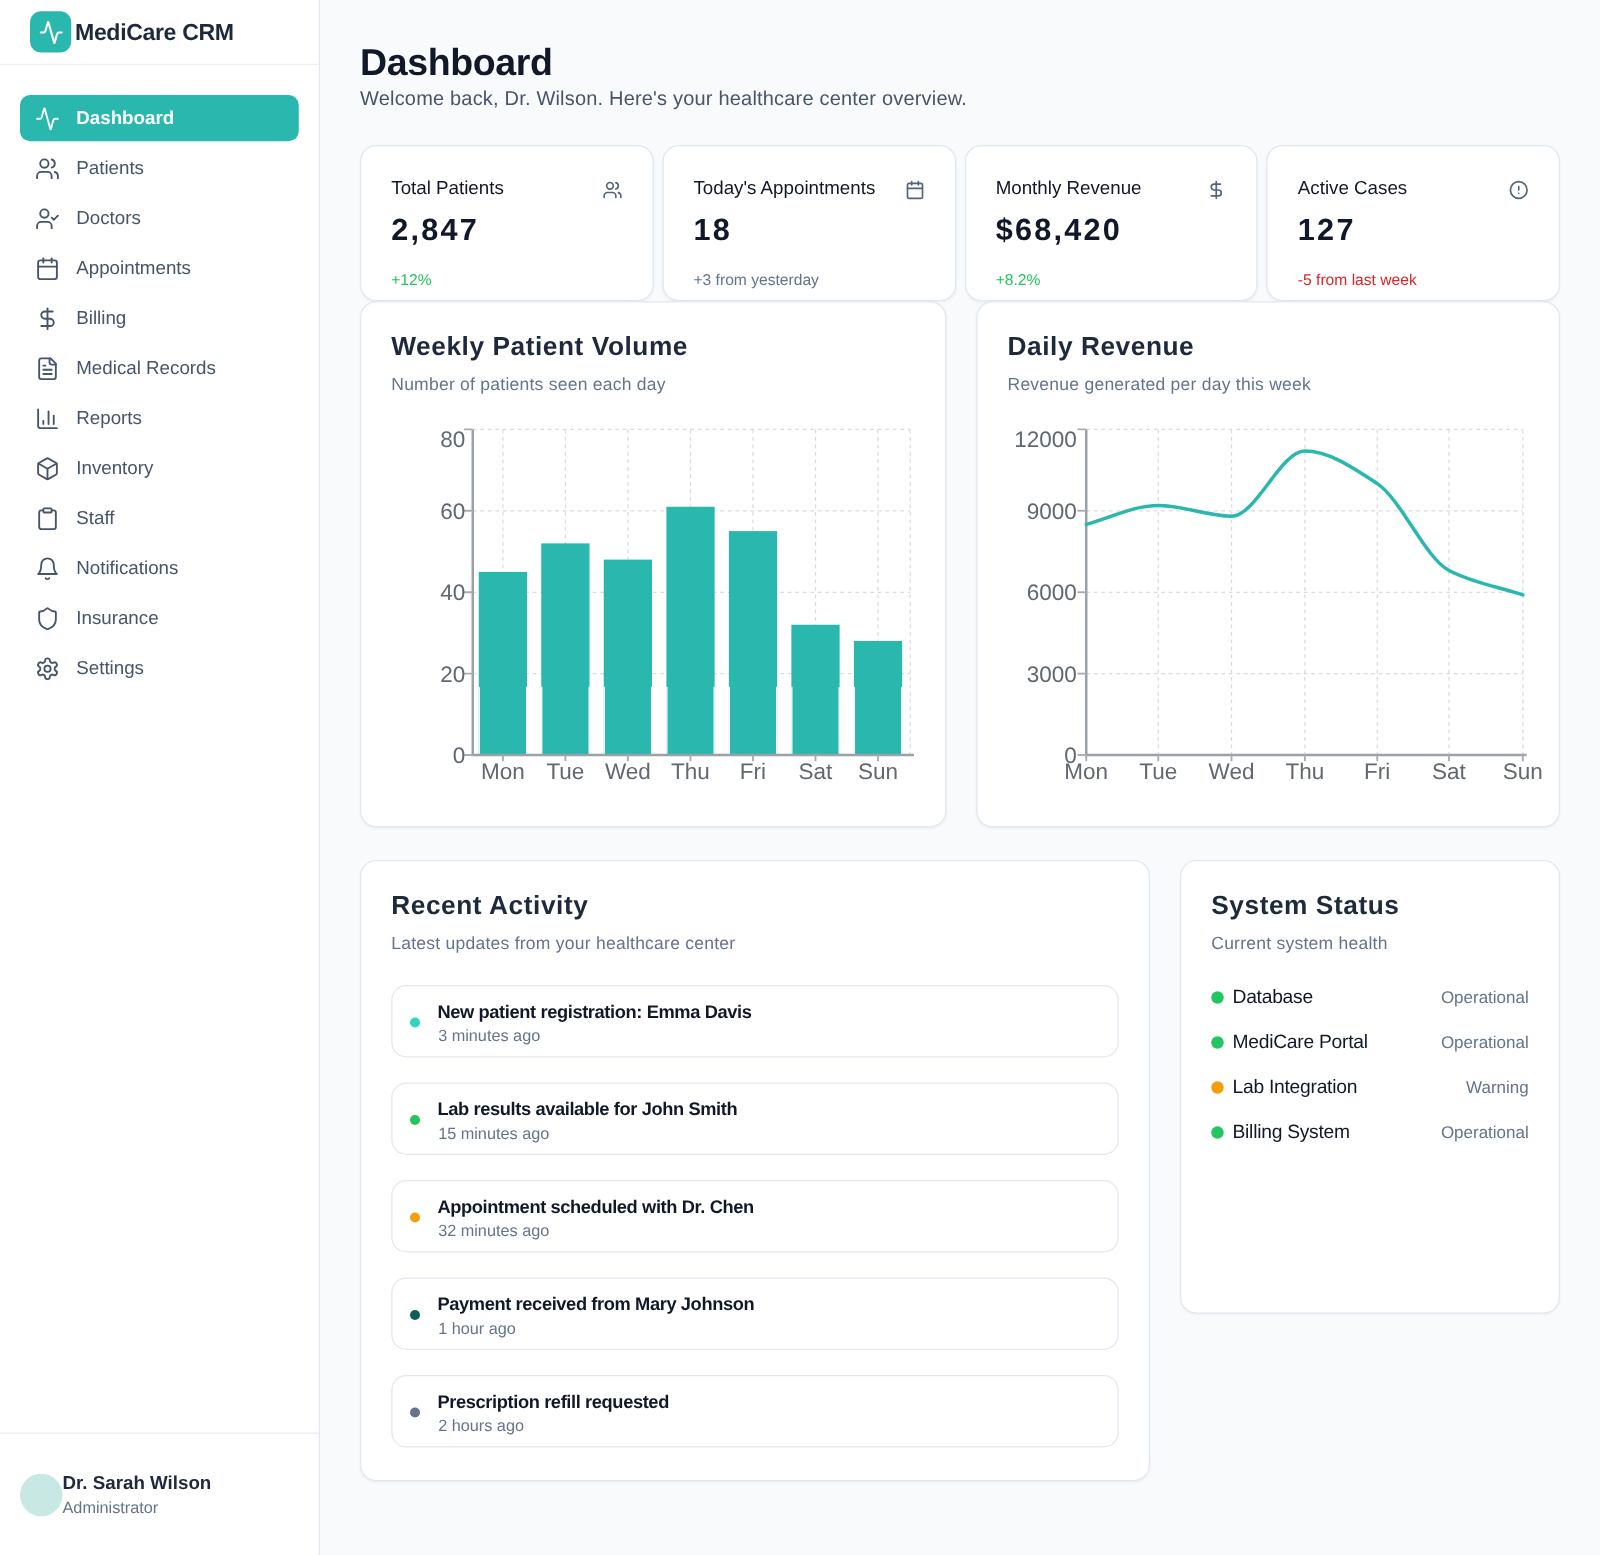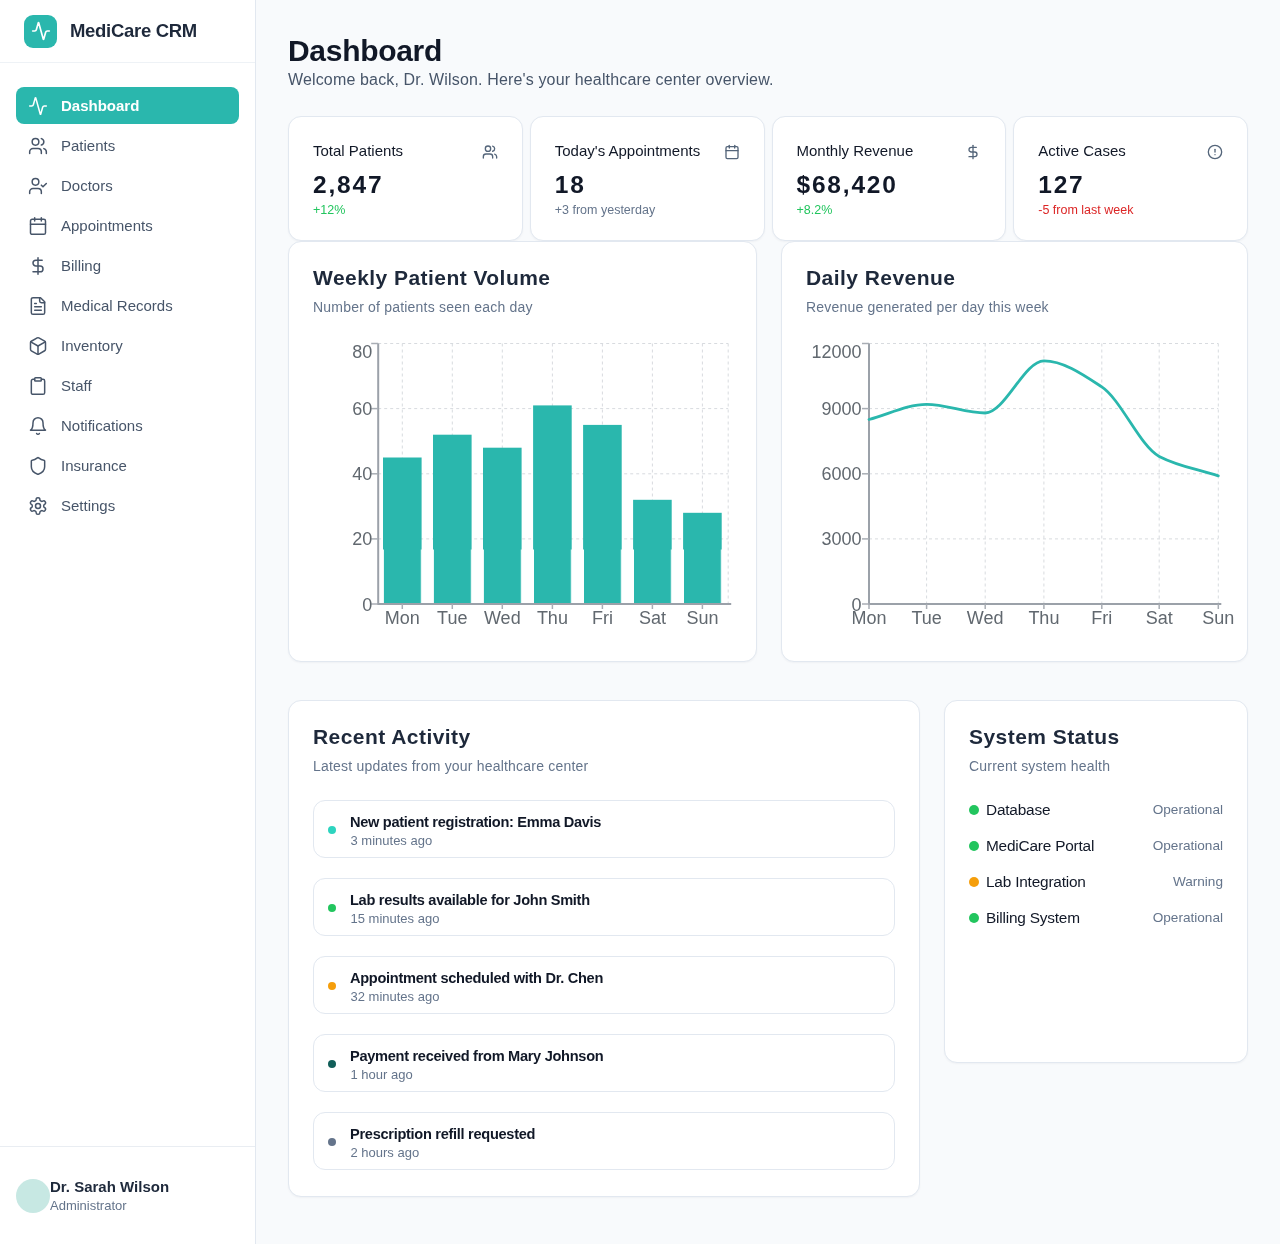--- a/index.html
+++ b/index.html
@@ -1,45 +1,45 @@
 <!DOCTYPE html>
 <html><head>
 <meta charset="utf-8">
 <style>
 * { margin:0; padding:0; box-sizing:border-box; }
 html,body { width:1280px; height:1244px; overflow:hidden; }
 body { font-family:"Liberation Sans", sans-serif; background:#f8fafc; color:#0f172a; }
 .sidebar { position:fixed; left:0; top:0; width:256px; height:1244px; background:#ffffff; border-right:1px solid #e2e8f0; }
-.logo-row { height:63px; border-bottom:1px solid #eef2f6; display:flex; align-items:center; padding:0 24px; gap:13px; }
+.logo-row { height:52px; border-bottom:1px solid #eef2f6; display:flex; align-items:center; padding:0 24px; gap:3px; }
 .logo-sq { width:33px; height:33px; background:#2ab7ad; border-radius:9px; display:flex; align-items:center; justify-content:center; }
 .logo-title { font-size:18.5px; font-weight:700; color:#1e293b; letter-spacing:-0.3px; }
 .nav { padding:24px 16px 0 16px; }
 .nav-item { display:flex; align-items:center; gap:13px; height:37px; margin-bottom:3px; padding:0 12px; border-radius:8px; color:#475569; font-size:15px; font-weight:500; }
 .nav-item.active { background:#2ab7ad; color:#ffffff; font-weight:600; }
 .nav-item svg { flex:0 0 auto; }
 .side-footer { position:absolute; left:0; bottom:0; width:100%; border-top:1px solid #e9edf2; padding:31px 16px; display:flex; align-items:flex-end; }
 .avatar { width:34px; height:34px; border-radius:50%; background:#c7e8e3; }
 .sf-name { font-size:15px; font-weight:700; color:#1e293b; }
 .sf-role { font-size:13px; color:#64748b; margin-top:3px; }
 .main { margin-left:256px; padding:34px 32px 0 32px; }
 h1 { font-size:30px; font-weight:700; color:#111827; letter-spacing:-0.3px; }
 .subtitle { font-size:16px; color:#475569; margin-top:3px; letter-spacing:0.15px; }
 .stats { display:grid; grid-template-columns:repeat(4,1fr); gap:7px; margin-top:27px; }
 .card { background:#ffffff; border:1px solid #e2e8f0; border-radius:13px; box-shadow:0 1px 2px rgba(16,24,40,0.04); }
 .stat-card { height:125px; padding:25px 24px; position:relative; }
 .stat-label { font-size:15px; font-weight:500; color:#111827; }
 .stat-icon { position:absolute; right:24px; top:27px; color:#54657a; }
 .stat-value { font-size:24.5px; font-weight:700; color:#111827; margin-top:12px; letter-spacing:1.8px; }
-.stat-change { font-size:12.5px; margin-top:4px; }
+.stat-change { font-size:12.5px; margin-top:18px; }
 .green { color:#22c55e; } .gray { color:#64748b; } .red { color:#dc2626; }
 .charts { display:grid; grid-template-columns:469px 1fr; gap:24px; }
 .chart-card { height:421px; padding:24px; position:relative; }
 .card-title { font-size:21px; font-weight:700; color:#1e293b; letter-spacing:0.45px; }
 .card-sub { font-size:14px; color:#64748b; margin-top:9px; letter-spacing:0.2px; }
-.bottom { display:grid; grid-template-columns:632px 304px; gap:24px; margin-top:38px; }
+.bottom { display:grid; grid-template-columns:632px 304px; gap:24px; margin-top:26px; }
 .activity-card { height:497px; padding:24px; }
 .act-item { border:1px solid #e2e8f0; border-radius:12px; height:58px; margin-top:20px; padding:13px 16px 0 16px; position:relative; }
 .act-item .dot { position:absolute; left:14px; top:25px; width:8px; height:8px; border-radius:50%; }
 .act-title { font-size:14.6px; font-weight:600; color:#111827; margin-left:20px; letter-spacing:-0.3px; }
 .act-time { font-size:13px; color:#64748b; margin-left:20.5px; margin-top:3px; }
 .status-card { height:363px; padding:24px; }
 .st-row { display:flex; align-items:center; margin-top:21px; height:15px; }
 .st-dot { width:10px; height:10px; border-radius:50%; margin-right:7px; }
 .st-name { font-size:15.4px; font-weight:400; color:#111827; letter-spacing:-0.2px; }
 .st-val { margin-left:auto; font-size:13.6px; color:#64748b; }
@@ -81,20 +81,26 @@
           <line x1="12" y1="2" x2="12" y2="22"></line>
           <path d="M17 5H9.5a3.5 3.5 0 0 0 0 7h5a3.5 3.5 0 0 1 0 7H6"></path>
         </svg>Billing</div>
     <div class="nav-item"><svg width="20" height="20" viewBox="0 0 24 24" fill="none" stroke="currentColor" stroke-width="1.8" stroke-linecap="round" stroke-linejoin="round">
           <path d="M15 2H6a2 2 0 0 0-2 2v16a2 2 0 0 0 2 2h12a2 2 0 0 0 2-2V7Z"></path>
           <path d="M14 2v4a2 2 0 0 0 2 2h4"></path>
           <path d="M10 9H8"></path>
           <path d="M16 13H8"></path>
           <path d="M16 17H8"></path>
         </svg>Medical Records</div>
+    <div class="nav-item"><svg width="20" height="20" viewBox="0 0 24 24" fill="none" stroke="currentColor" stroke-width="1.8" stroke-linecap="round" stroke-linejoin="round">
+          <path d="M3 3v16a2 2 0 0 0 2 2h16"></path>
+          <path d="M18 17V9"></path>
+          <path d="M13 17V5"></path>
+          <path d="M8 17v-3"></path>
+        </svg>Reports</div>
     <div class="nav-item"><svg width="20" height="20" viewBox="0 0 24 24" fill="none" stroke="currentColor" stroke-width="1.8" stroke-linecap="round" stroke-linejoin="round">
           <path d="M21 8a2 2 0 0 0-1-1.73l-7-4a2 2 0 0 0-2 0l-7 4A2 2 0 0 0 3 8v8a2 2 0 0 0 1 1.73l7 4a2 2 0 0 0 2 0l7-4A2 2 0 0 0 21 16Z"></path>
           <path d="m3.3 7 8.7 5 8.7-5"></path>
           <path d="M12 22V12"></path>
         </svg>Inventory</div>
     <div class="nav-item"><svg width="20" height="20" viewBox="0 0 24 24" fill="none" stroke="currentColor" stroke-width="1.8" stroke-linecap="round" stroke-linejoin="round">
           <rect x="8" y="2" width="8" height="4" rx="1" ry="1"></rect>
           <path d="M16 4h2a2 2 0 0 1 2 2v14a2 2 0 0 1-2 2H6a2 2 0 0 1-2-2V6a2 2 0 0 1 2-2h2"></path>
         </svg>Staff</div>
     <div class="nav-item"><svg width="20" height="20" viewBox="0 0 24 24" fill="none" stroke="currentColor" stroke-width="1.8" stroke-linecap="round" stroke-linejoin="round">

